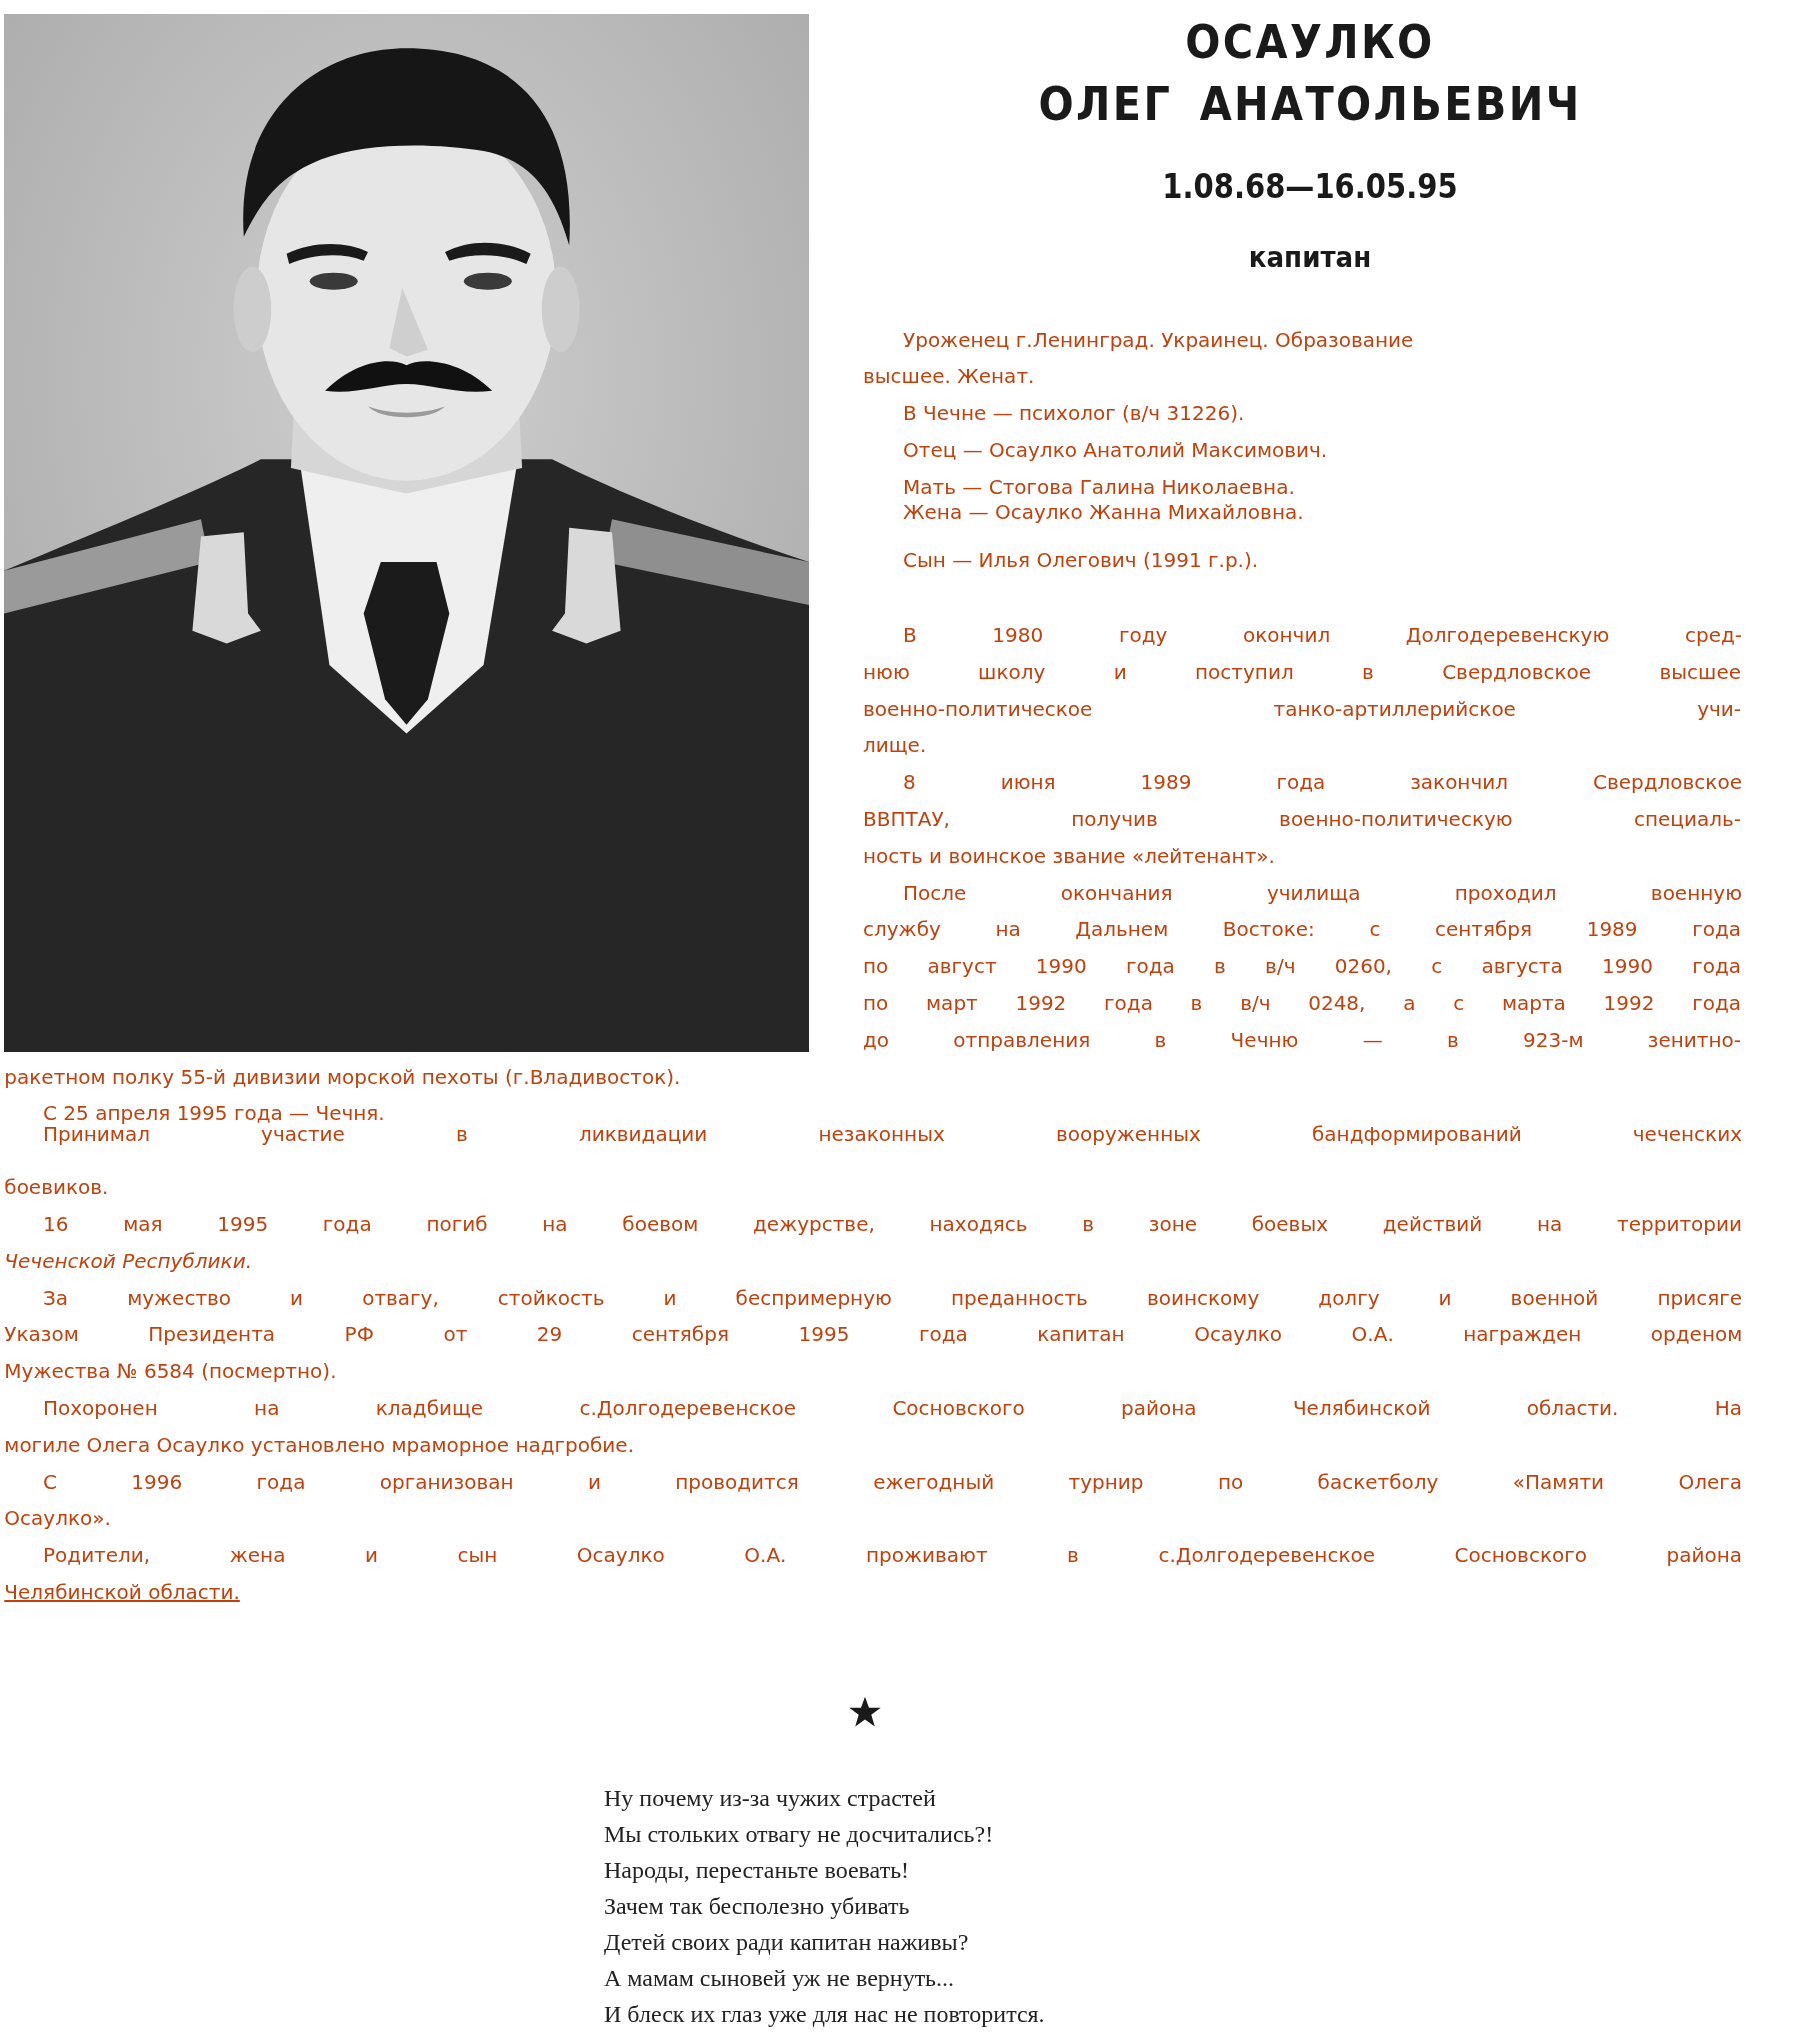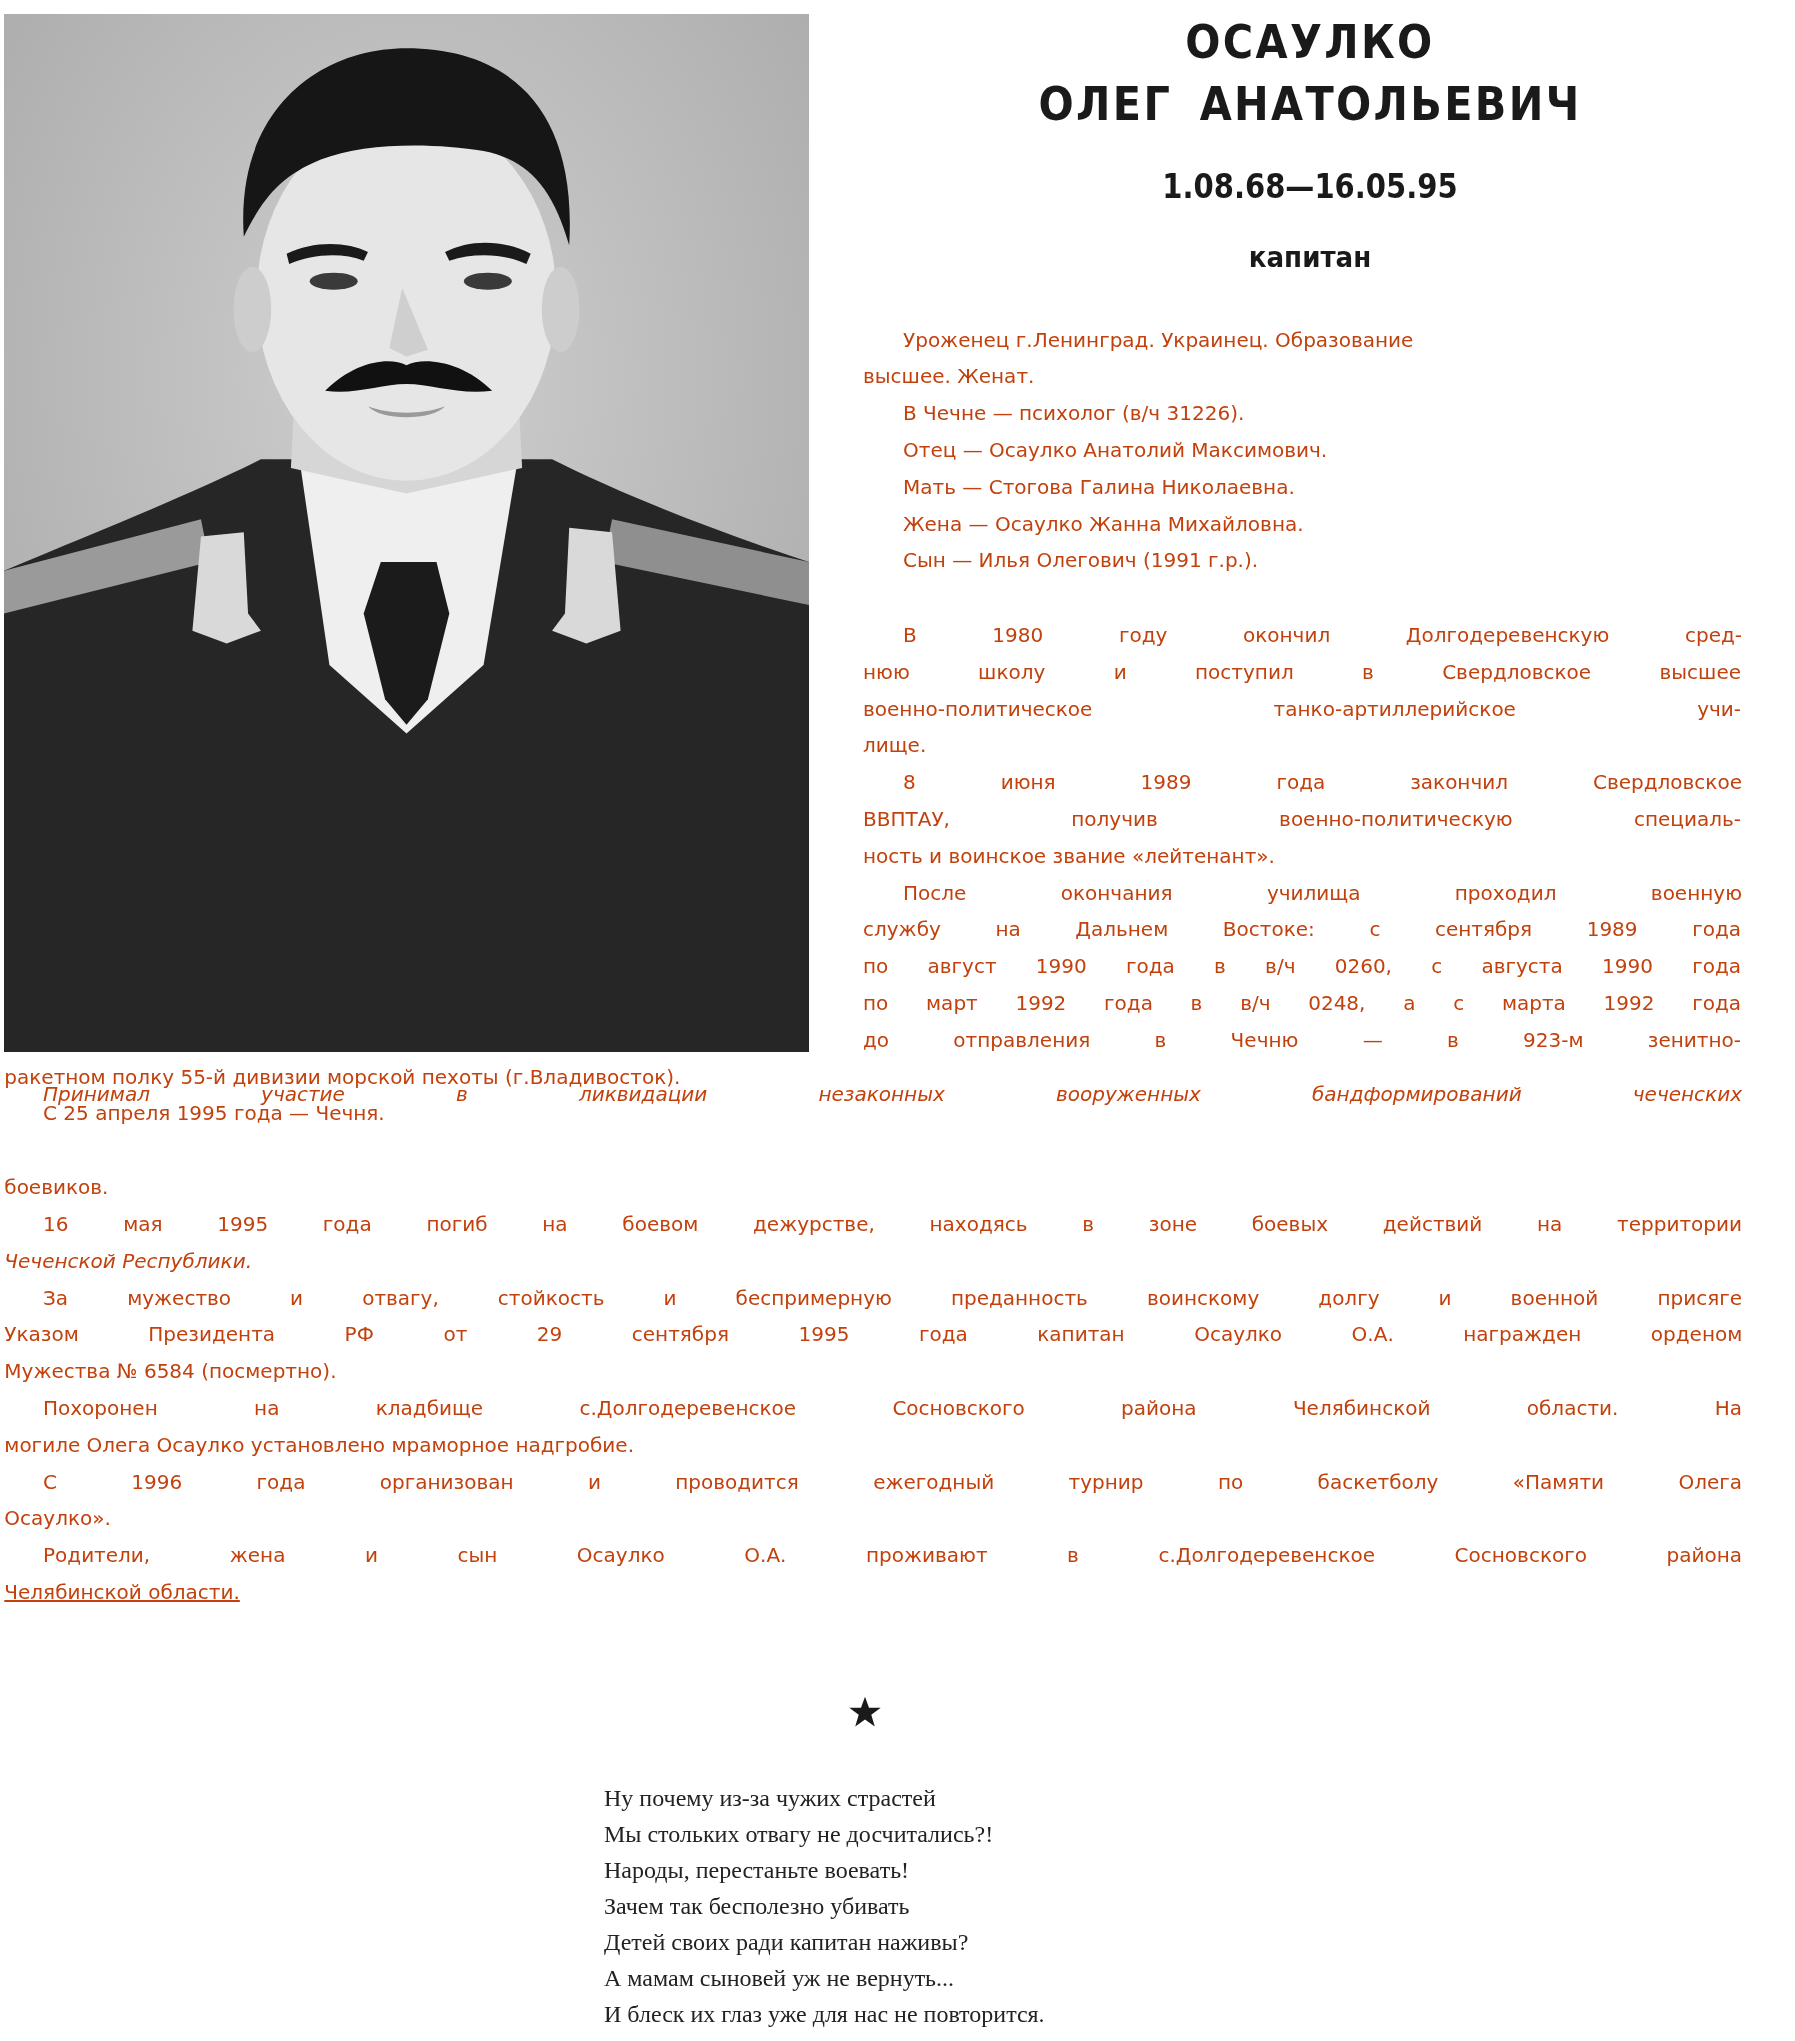--- a/index.html
+++ b/index.html
@@ -77,39 +77,39 @@
 <div id="surname" class="title sans">ОСАУЛКО</div>
 <div id="given" class="title sans">ОЛЕГ АНАТОЛЬЕВИЧ</div>
 <div id="dates" class="title sans">1.08.68—16.05.95</div>
 <div id="rank" class="title sans">капитан</div>
 
 <div class="ln sans ri" style="top:330px;width:839px;">Уроженец г.Ленинград. Украинец. Образование</div>
 <div class="ln sans r" style="top:366px;">высшее. Женат.</div>
 <div class="ln sans ri" style="top:403px;">В Чечне — психолог (в/ч 31226).</div>
 <div class="ln sans ri" style="top:440px;">Отец — Осаулко Анатолий Максимович.</div>
 <div class="ln sans ri" style="top:477px;">Мать — Стогова Галина Николаевна.</div>
-<div class="ln sans ri" style="top:514px;">Жена — Осаулко Жанна Михайловна.</div>
+<div class="ln sans ri" style="top:502px;">Жена — Осаулко Жанна Михайловна.</div>
 <div class="ln sans ri" style="top:550px;">Сын — Илья Олегович (1991 г.р.).</div>
 
 <div class="ln sans ri j" style="top:625px;width:839px;">В 1980 году окончил Долгодеревенскую сред-</div>
 <div class="ln sans r j" style="top:662px;">нюю школу и поступил в Свердловское высшее</div>
 <div class="ln sans r j" style="top:699px;">военно-политическое танко-артиллерийское учи-</div>
 <div class="ln sans r" style="top:735px;">лище.</div>
 <div class="ln sans ri j" style="top:772px;width:839px;">8 июня 1989 года закончил Свердловское</div>
 <div class="ln sans r j" style="top:809px;">ВВПТАУ, получив военно-политическую специаль-</div>
 <div class="ln sans r" style="top:846px;">ность и воинское звание «лейтенант».</div>
 <div class="ln sans ri j" style="top:883px;width:839px;">После окончания училища проходил военную</div>
 <div class="ln sans r j" style="top:919px;">службу на Дальнем Востоке: с сентября 1989 года</div>
 <div class="ln sans r j" style="top:956px;">по август 1990 года в в/ч 0260, с августа 1990 года</div>
 <div class="ln sans r j" style="top:993px;">по март 1992 года в в/ч 0248, а с марта 1992 года</div>
 <div class="ln sans r j" style="top:1030px;">до отправления в Чечню — в 923-м зенитно-</div>
 
 <div class="ln sans f" style="top:1067px;">ракетном полку 55-й дивизии морской пехоты (г.Владивосток).</div>
 <div class="ln sans fi" style="top:1103px;">С 25 апреля 1995 года — Чечня.</div>
-<div class="ln sans fi j" style="top:1084px;width:1699px;font-style:italic;">Принимал участие в ликвидации незаконных вооруженных бандформирований чеченских</div>
+<div class="ln sans fi j" style="top:1124px;width:1699px;">Принимал участие в ликвидации незаконных вооруженных бандформирований чеченских</div>
 <div class="ln sans f" style="top:1177px;">боевиков.</div>
 <div class="ln sans fi j" style="top:1214px;width:1699px;">16 мая 1995 года погиб на боевом дежурстве, находясь в зоне боевых действий на территории</div>
 <div class="ln sans f" style="top:1251px;font-style:italic;">Чеченской Республики.</div>
 <div class="ln sans fi j" style="top:1288px;width:1699px;">За мужество и отвагу, стойкость и беспримерную преданность воинскому долгу и военной присяге</div>
 <div class="ln sans f j" style="top:1324px;">Указом Президента РФ от 29 сентября 1995 года капитан Осаулко О.А. награжден орденом</div>
 <div class="ln sans f" style="top:1361px;">Мужества № 6584 (посмертно).</div>
 <div class="ln sans fi j" style="top:1398px;width:1699px;">Похоронен на кладбище с.Долгодеревенское Сосновского района Челябинской области. На</div>
 <div class="ln sans f" style="top:1435px;">могиле Олега Осаулко установлено мраморное надгробие.</div>
 <div class="ln sans fi j" style="top:1472px;width:1699px;">С 1996 года организован и проводится ежегодный турнир по баскетболу «Памяти Олега</div>
 <div class="ln sans f" style="top:1508px;">Осаулко».</div>

